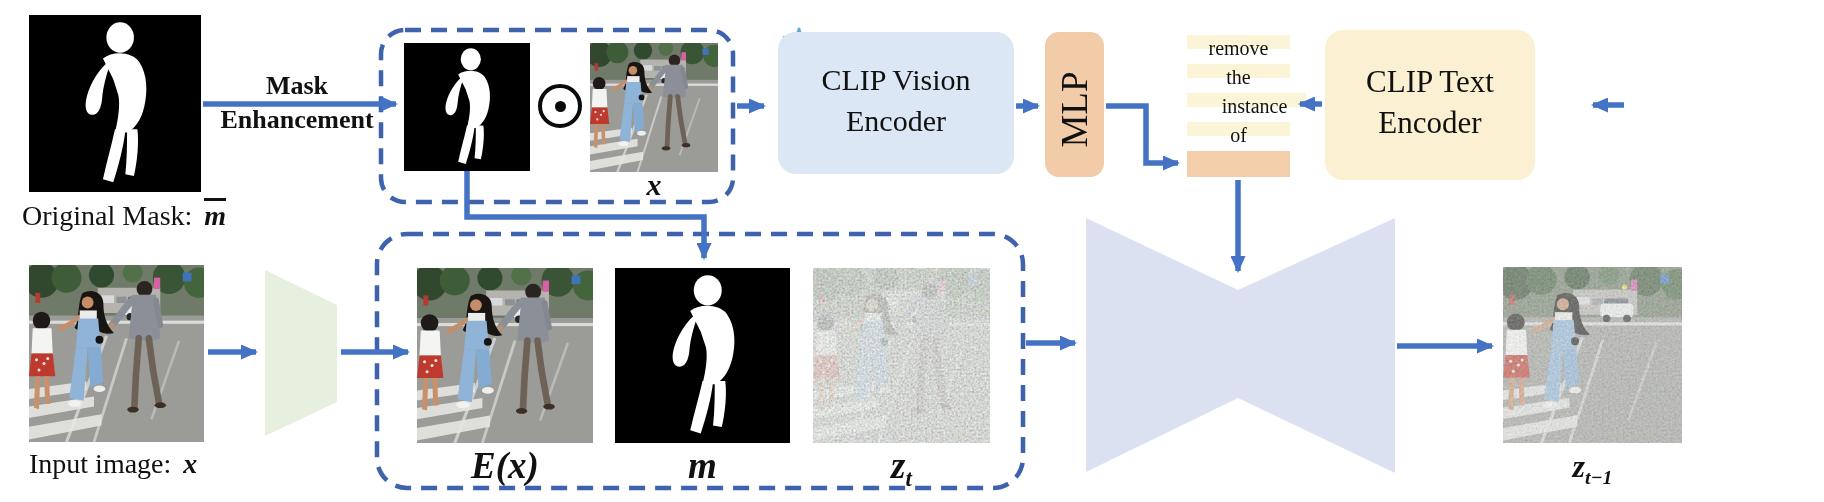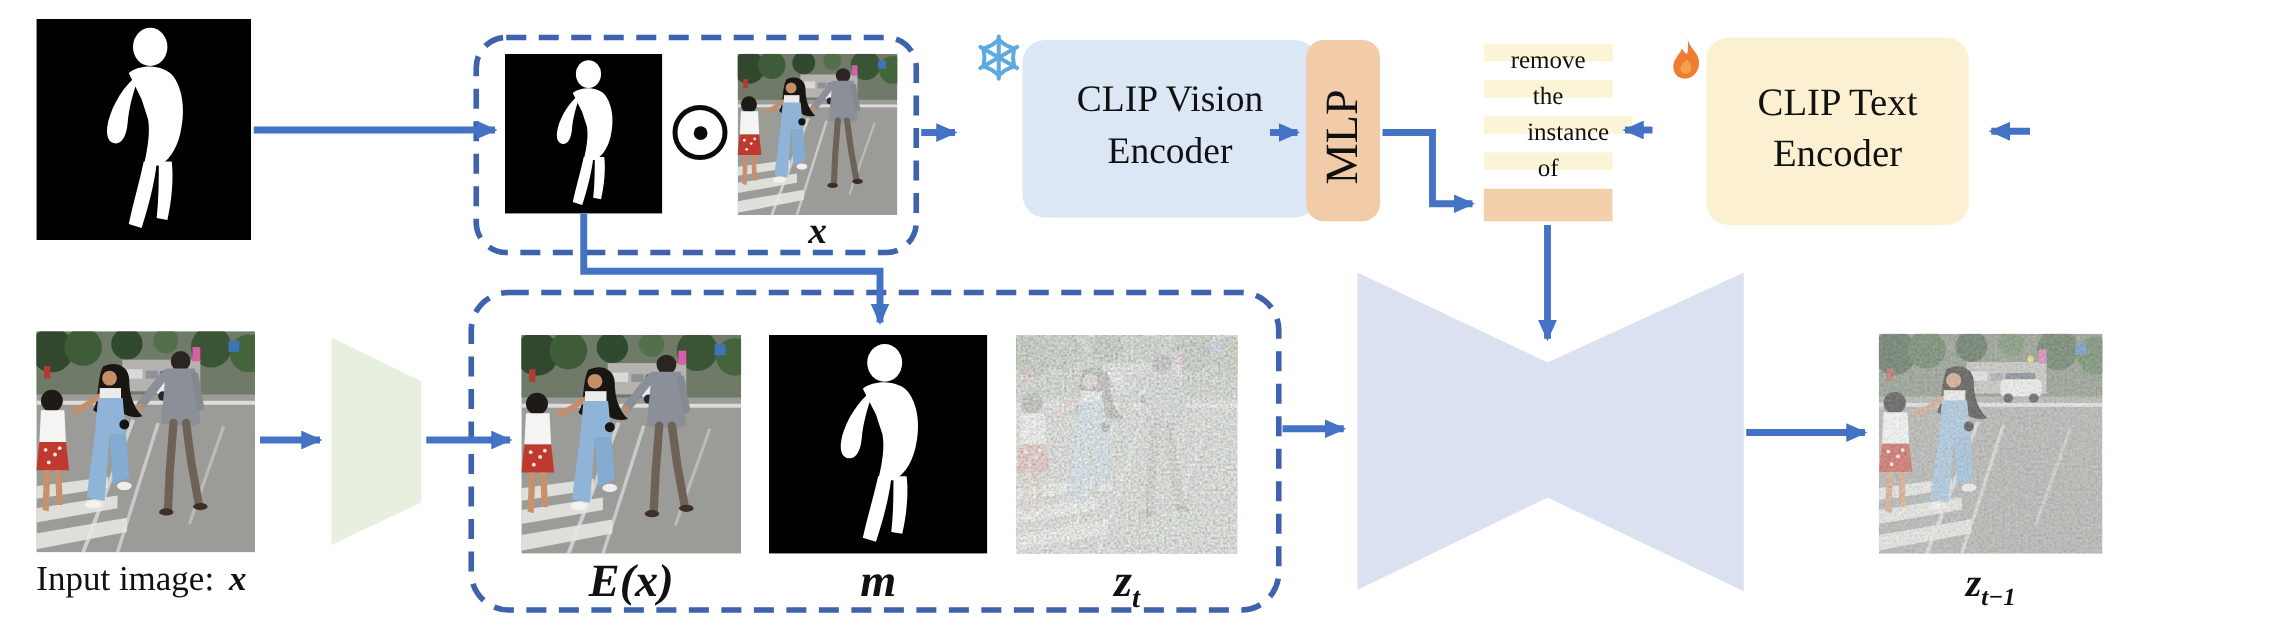--- a/index.html
+++ b/index.html
@@ -29,21 +29,21 @@
   .sym-label{font-weight:bold;font-style:italic;text-align:center;}
   .x-label{left:590px;top:168px;width:128px;font-size:30px;}
   .lbl-row{top:444px;font-size:37px;}
   .lbl-ex{left:417px;width:176px;}
   .lbl-m{left:615px;width:175px;}
   .lbl-zt{left:813px;width:177px;}
   .lbl-ztm1{left:1503px;top:448px;width:179px;font-size:32px;}
   sub{font-size:0.62em;}
 
   
-  .roundbox{border-radius:18px;text-align:center;margin-left:40px;}
+  .roundbox{border-radius:18px;text-align:center;}
   .clip-vision{left:778px;top:32px;width:236px;height:142px;background:#DBE7F4;}
   .clip-text{left:1325px;top:30px;width:210px;height:150px;background:#FBF0D2;}
   .boxtext{font-size:30px;line-height:41px;padding-top:27px;}
   .clip-text .boxtext{font-size:31px;padding-top:31px;}
   .mlp-box{left:1045px;top:32px;width:59px;height:145px;background:#F2CBA9;border-radius:14px;}
   .mlp-text{left:1045px;top:32px;width:59px;height:145px;display:flex;align-items:center;
             justify-content:center;padding-top:10px;box-sizing:border-box;}
   .mlp-text span{transform:rotate(-90deg);font-size:37px;white-space:nowrap;}
 
   
@@ -293,22 +293,27 @@
       <use href="#flame"></use>
     </svg>
   <svg class="abs icon flame-ct">
       <use href="#flame"></use>
     </svg>
   <svg class="abs icon flame-dm">
       <use href="#flame"></use>
     </svg>
   <div class="abs odot"></div>
 
+  <div class="abs cap-label orig-label">
+    <span>Original Mask:</span><span class="mvar overbar">m</span>
+  </div>
 
   <div class="abs mask-enh">
+    <div>Mask</div>
+    <div>Enhancement</div>
   </div>
 
   <div class="abs sym-label x-label">x</div>
 
   <div class="abs cap-label input-label">
     <span>Input image:</span><span class="mvar">x</span>
   </div>
 
   <div class="abs sym-label lbl-row lbl-ex">E(x)</div>
   <div class="abs sym-label lbl-row lbl-m">m</div>

